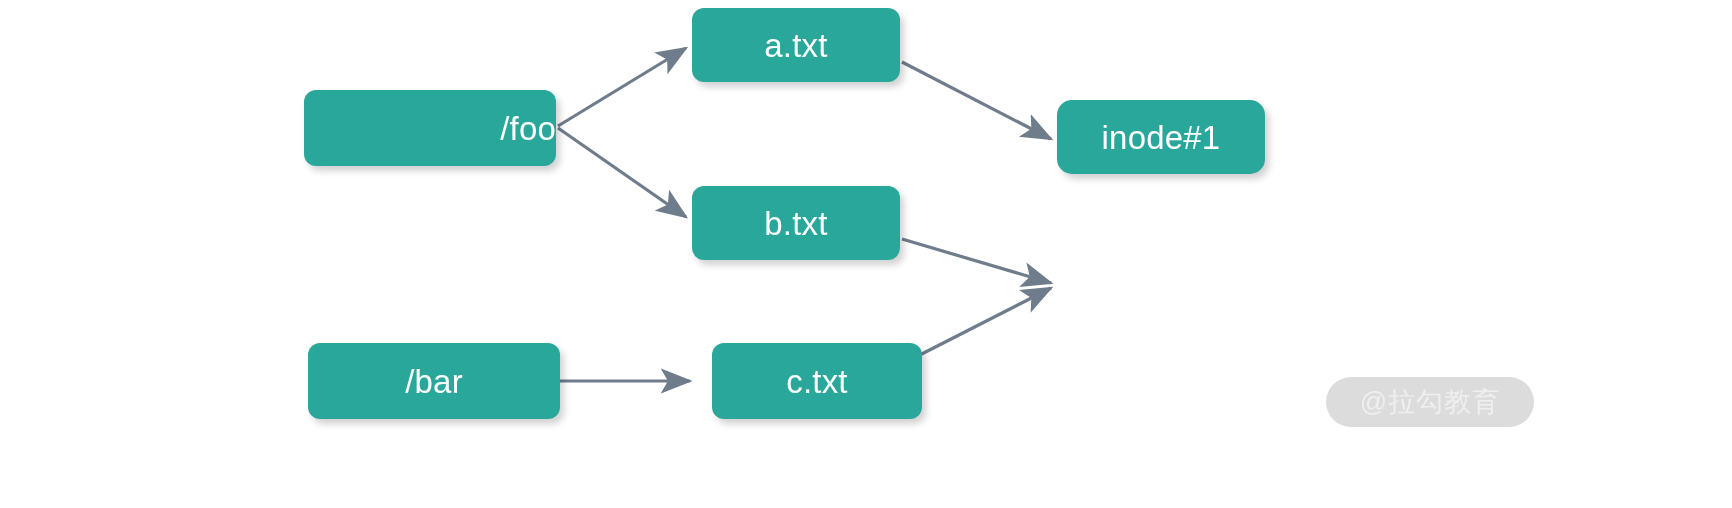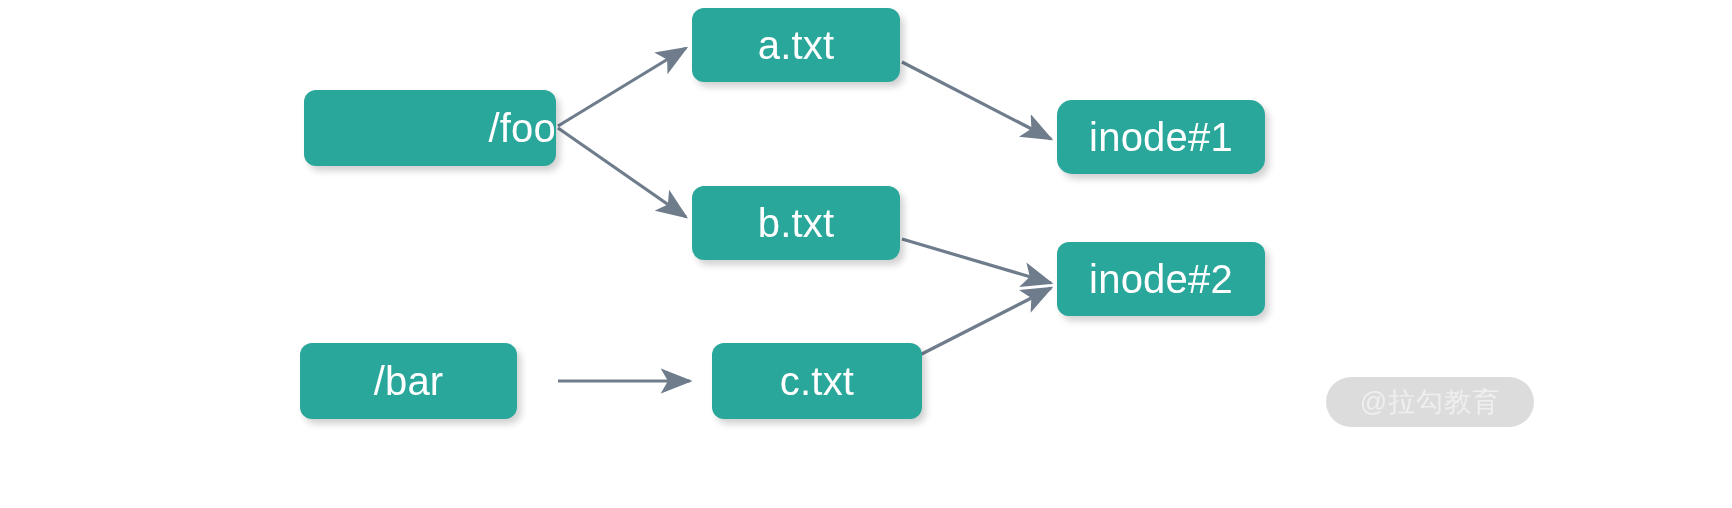--- a/index.html
+++ b/index.html
@@ -27,38 +27,38 @@
   }
   .node {
     position: absolute;
     box-sizing: border-box;
     background: #2AA79B;
     border-radius: 12px;
     display: flex;
     align-items: center;
     justify-content: center;
     color: #ffffff;
-    font-size: 40px;
+    font-size: 33px;
     font-weight: 400;
     letter-spacing: 0.2px;
     box-shadow: 4px 5px 7px rgba(0,0,0,0.18);
     z-index: 2;
     user-select: none;
   }
   .node-label {
     line-height: 1;
     white-space: nowrap;
   }
   
   #node-foo    { left: 304px; top: 90px;  width: 252px; height: 76px; justify-content: flex-end; }
   #node-a      { left: 692px; top: 8px;   width: 208px; height: 74px; }
   #node-b      { left: 692px; top: 186px; width: 208px; height: 74px; }
   #node-inode1 { left: 1057px; top: 100px; width: 208px; height: 74px; border-radius: 15px; }
   #node-inode2 { left: 1057px; top: 242px; width: 208px; height: 74px; }
-  #node-bar    { left: 300px; top: 343px; width: 217px; height: 76px; }
+  #node-bar    { left: 308px; top: 343px; width: 252px; height: 76px; }
   #node-c      { left: 696px; top: 343px; width: 210px; height: 76px; margin-left: 16px; }
 
   #watermark {
     position: absolute;
     left: 1326px;
     top: 377px;
     width: 208px;
     height: 50px;
     border-radius: 25px;
     background: #DCDCDC;
@@ -108,23 +108,20 @@
   </div>
 
   <div class="node" id="node-b">
     <span class="node-label">b.txt</span>
   </div>
 
   <div class="node" id="node-inode1">
     <span class="node-label">inode#1</span>
   </div>
 
-  <div class="node" id="node-inode2">
-    <span class="node-label">inode#2</span>
-  </div>
 
   <div class="node" id="node-bar">
     <span class="node-label">/bar</span>
   </div>
 
   <div class="node" id="node-c">
     <span class="node-label">c.txt</span>
   </div>
 
   <div id="watermark">

